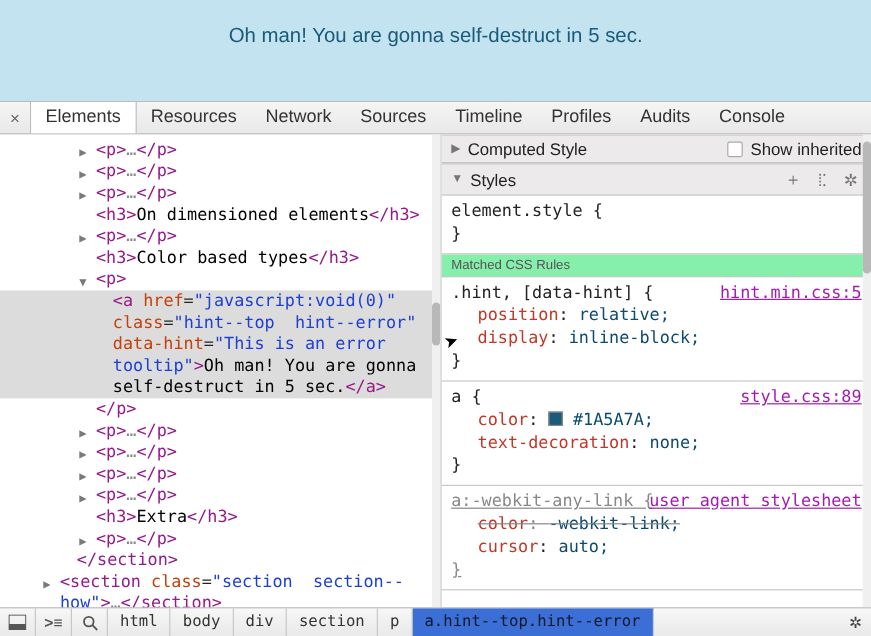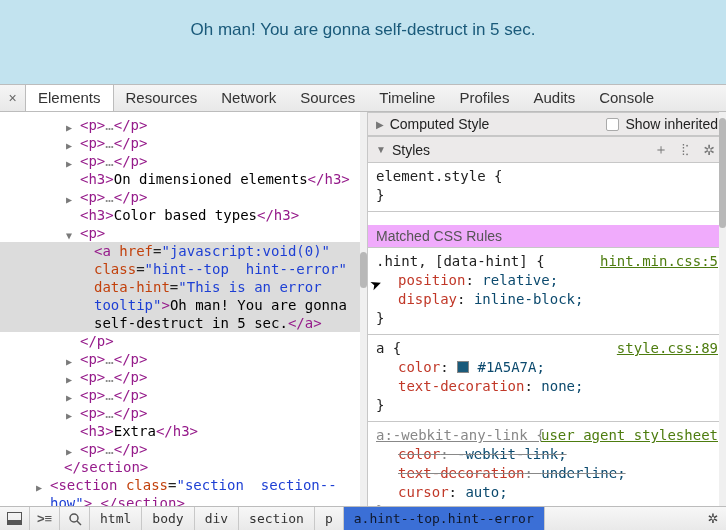--- a/index.html
+++ b/index.html
@@ -115,36 +115,35 @@
   .rulebox {
     font-family: Menlo, Consolas, monospace;
     font-size: 14px;
     padding: 4px 8px 6px 8px;
     border-bottom: 1px solid #c7c7c7;
     position: relative;
     line-height: 19px;
   }
   .rulebox .src {
     position: absolute; right: 8px; top: 4px;
-    color: #4d7c0f; text-decoration: underline;
+    color: #a21caf; text-decoration: underline;
   }
   .propn{ color: #c13828; }
   .val  { color: #0c4a6e; }
   .strike { text-decoration: line-through; color: #888;}
   .swatch {
     display: inline-block; width: 12px; height: 12px;
     vertical-align: -1px; border:1px solid #888;
   }
   .ruleshead {
-    background:#f0abfc;
+    background:#86efac;
     border-bottom:1px solid #c7c7c7;
     padding:3px 8px;
-    font-size:14px;
+    font-size:11px;
     color:#555;
-    margin-top:13px;
   }
   .uasheet { color:#888;text-decoration:underline; }
   
   .bottom {
     height: 24px;
     display: flex;
     align-items: stretch;
     border-top: 1px solid #bcbcbc;
     background: linear-gradient(#f7f7f7,#e9e9e9);
     font-size: 13px;
@@ -276,21 +275,20 @@
           <span class="src ">style.css:89</span>
           <div class="mono ">a {</div>
           <div class="mono " style="padding-left:22px;"><span class="propn">color</span>: <span class="swatch" style="background:#1A5A7A"></span> <span class="val">#1A5A7A;</span></div>
           <div class="mono " style="padding-left:22px;"><span class="propn">text-decoration</span>: <span class="val">none;</span></div>
           <div class="mono ">}</div>
         </div>
         <div class="rulebox">
           <span class="src uasheet">user agent stylesheet</span>
           <div class="mono uasheet">a:-webkit-any-link {</div>
           <div class="mono strike" style="padding-left:22px;"><span class="propn">color</span>: <span class="val">-webkit-link;</span></div>
-          <div class="mono strike" style="padding-left:22px;"><span class="propn">text-decoration</span>: <span class="val">underline;</span></div>
           <div class="mono " style="padding-left:22px;"><span class="propn">cursor</span>: <span class="val">auto;</span></div>
           <div class="mono uasheet">}</div>
         </div>
       </div>
 
     <div class="fakesb">
         <div class="thumb"></div>
       </div>
   </div>
 

